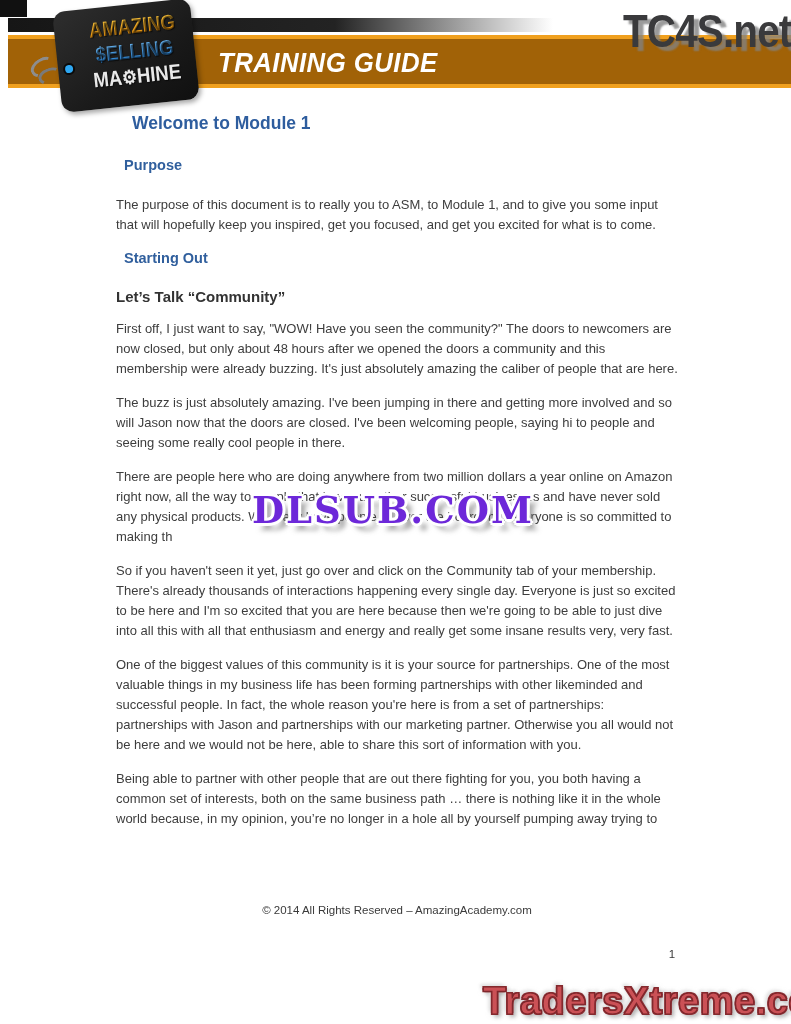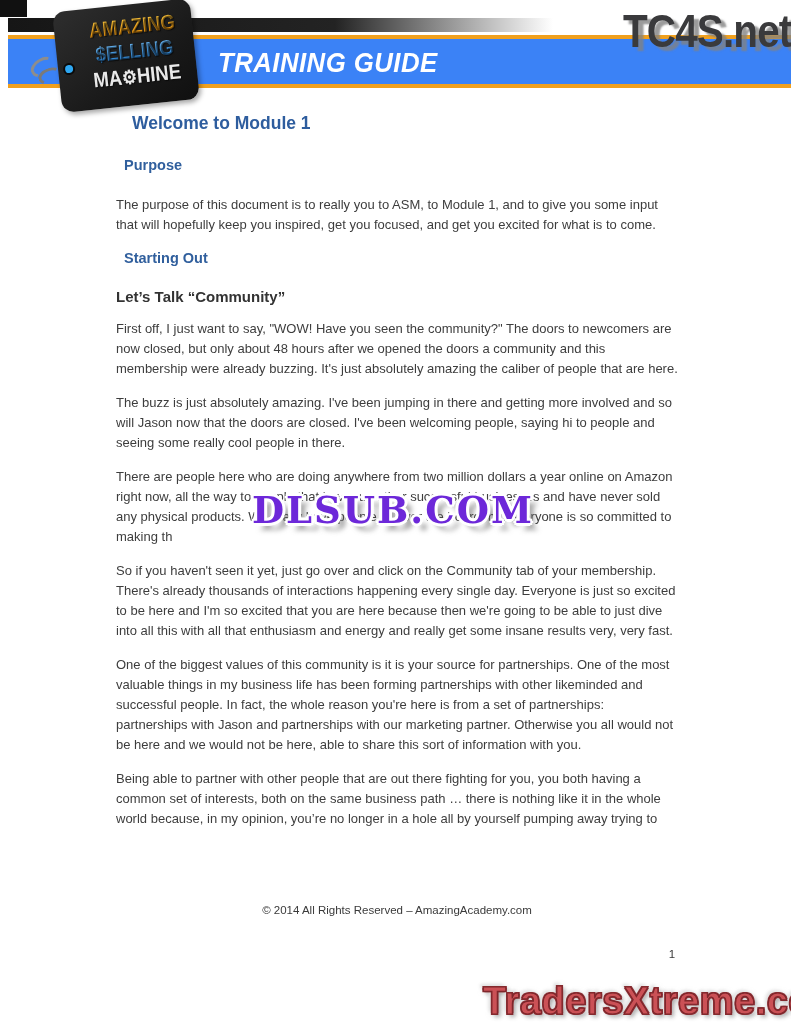--- a/index.html
+++ b/index.html
@@ -20,21 +20,21 @@
     width: 27px; height: 17px; background: #111111;
   }
   .ribbon-shadow {
     position: absolute; left: 8px; top: 18px;
     width: 545px; height: 14px;
     background: linear-gradient(to right, #161616 0%, #232323 60%, rgba(35,35,35,0) 100%);
   }
   .banner {
     position: absolute; left: 8px; right: 0; top: 35px;
     height: 53px;
-    background: #3b82f6;
+    background: #a16207;
     border-top: 4px solid #f0a01e;
     border-bottom: 4px solid #f0a01e;
   }
   .banner-title {
     position: absolute; left: 210px; top: 8px;
     font-size: 28px; font-weight: 800; font-style: italic;
     color: #ffffff; letter-spacing: 0.5px;
     transform: scaleX(0.92); transform-origin: left center;
     white-space: nowrap;
   }

